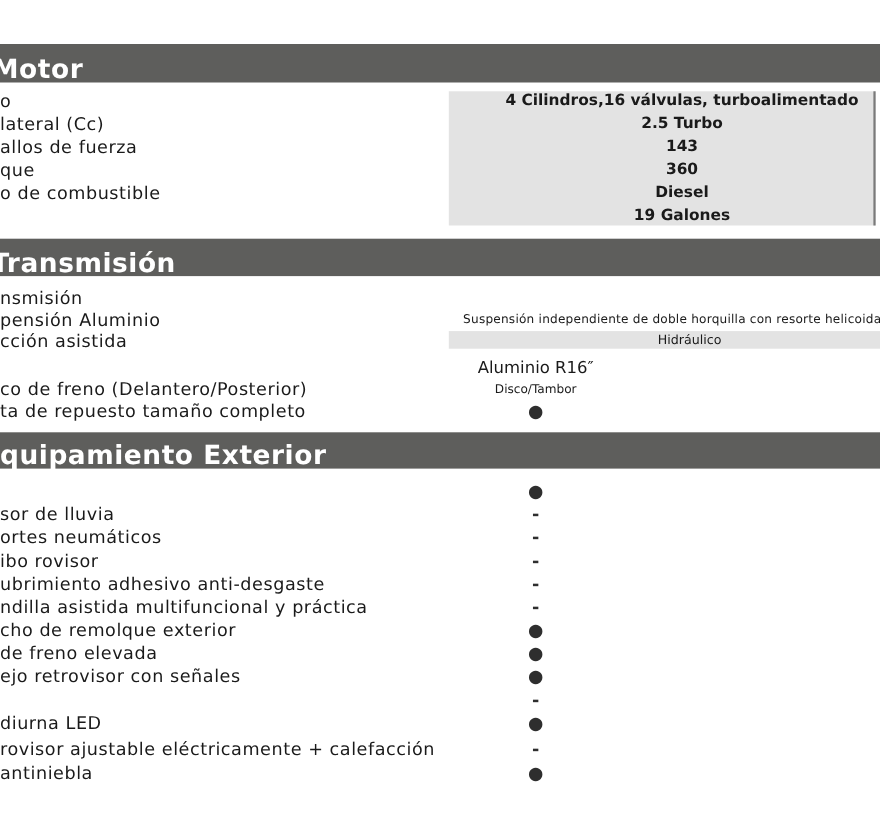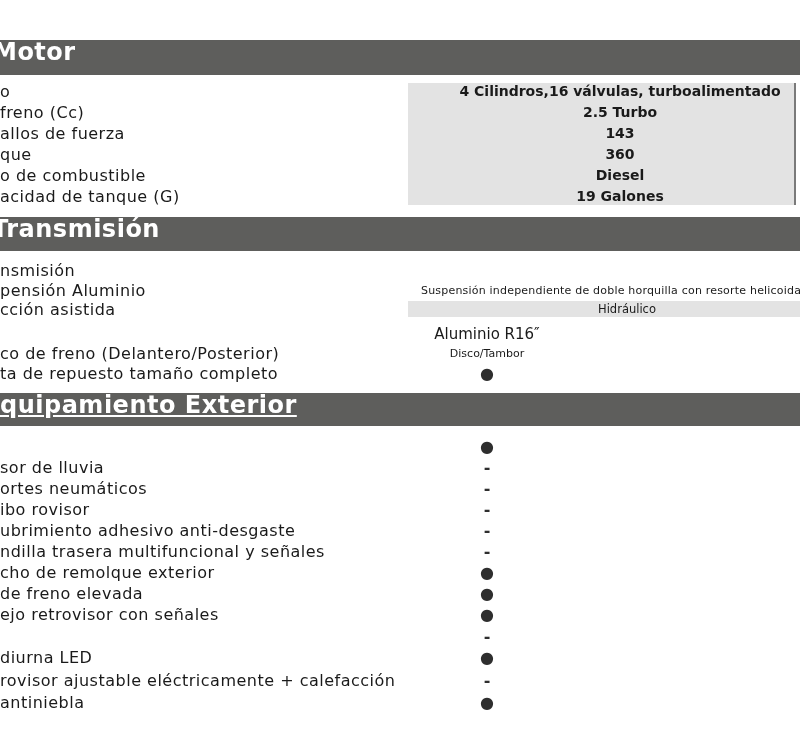--- a/index.html
+++ b/index.html
@@ -6,29 +6,29 @@
     --bar-bg:#5e5e5c; --bar-text:#ffffff; --value-bg:#e3e3e3;
     --text:#1a1a1a; --mark:#2e2e2e;
   }
   html,body{margin:0;padding:0;background:#ffffff;}
   #stage{
     position:relative;width:800px;height:743px;overflow:hidden;background:#fff;
     font-family:"DejaVu Sans","Liberation Sans",sans-serif;color:var(--text);
   }
   .bar{
     position:absolute;left:0;width:800px;background:var(--bar-bg);
-    color:var(--bar-text);display:flex;align-items:flex-start;
+    color:var(--bar-text);display:flex;align-items:flex-end;
   }
   .bar .t{font-weight:700;font-size:24px;letter-spacing:.5px;white-space:nowrap;line-height:1;}
   #bar-motor{top:40px;height:35px;}
   #bar-motor .t{margin-left:-7px;}
   #bar-trans{top:217px;height:34px;}
   #bar-trans .t{margin-left:-8px;}
   #bar-equip{top:393px;height:33px;}
-  #bar-equip .t{margin-left:0;text-decoration:underline;}
+  #bar-equip .t{margin-left:0;}
 
   .lbl{
     position:absolute;left:0;height:21px;line-height:21px;white-space:nowrap;
     font-size:16px;font-weight:500;letter-spacing:.5px;color:var(--text);
   }
   
   #motor-box{
     position:absolute;left:408px;top:83px;width:386px;height:122px;
     background:var(--value-bg);border-right:2px solid #7a7a7a;
   }
@@ -60,25 +60,24 @@
 </head>
 <body>
 
 <div id="stage">
 
   <div class="bar" id="bar-motor">
     <span class="t">Motor</span>
   </div>
 
   <div class="lbl" style="top:81px">o</div>
-  <div class="lbl" style="top:102px">freno (Cc)</div>
+  <div class="lbl" style="top:102px">lateral (Cc)</div>
   <div class="lbl" style="top:123px">allos de fuerza</div>
   <div class="lbl" style="top:144px">que</div>
   <div class="lbl" style="top:165px">o de combustible</div>
-  <div class="lbl" style="top:186px">acidad de tanque (G)</div>
 
   <div id="motor-box"></div>
   <div class="mval" style="top:81px">4 Cilindros,16 válvulas, turboalimentado</div>
   <div class="mval" style="top:102px">2.5 Turbo</div>
   <div class="mval" style="top:123px">143</div>
   <div class="mval" style="top:144px">360</div>
   <div class="mval" style="top:165px">Diesel</div>
   <div class="mval" style="top:186px">19 Galones</div>
 
   <div class="bar" id="bar-trans">
@@ -101,21 +100,21 @@
   <div class="mark" style="top:363px">●</div>
 
   <div class="bar" id="bar-equip">
     <span class="t">quipamiento Exterior</span>
   </div>
 
   <div class="lbl" style="top:457px">sor de lluvia</div>
   <div class="lbl" style="top:478px">ortes neumáticos</div>
   <div class="lbl" style="top:499px">ibo rovisor</div>
   <div class="lbl" style="top:520px">ubrimiento adhesivo anti-desgaste</div>
-  <div class="lbl" style="top:541px">ndilla trasera multifuncional y señales</div>
+  <div class="lbl" style="top:541px">ndilla asistida multifuncional y práctica</div>
   <div class="lbl" style="top:562px">cho de remolque exterior</div>
   <div class="lbl" style="top:604px">ejo retrovisor con señales</div>
   <div class="lbl" style="top:583px">de freno elevada</div>
   <div class="lbl" style="top:647px">diurna LED</div>
   <div class="lbl" style="top:670px">rovisor ajustable eléctricamente + calefacción</div>
   <div class="lbl" style="top:692px">antiniebla</div>
 
   <div class="mark" style="top:436px">●</div>
   <div class="mark" style="top:457px">-</div>
   <div class="mark" style="top:478px">-</div>

